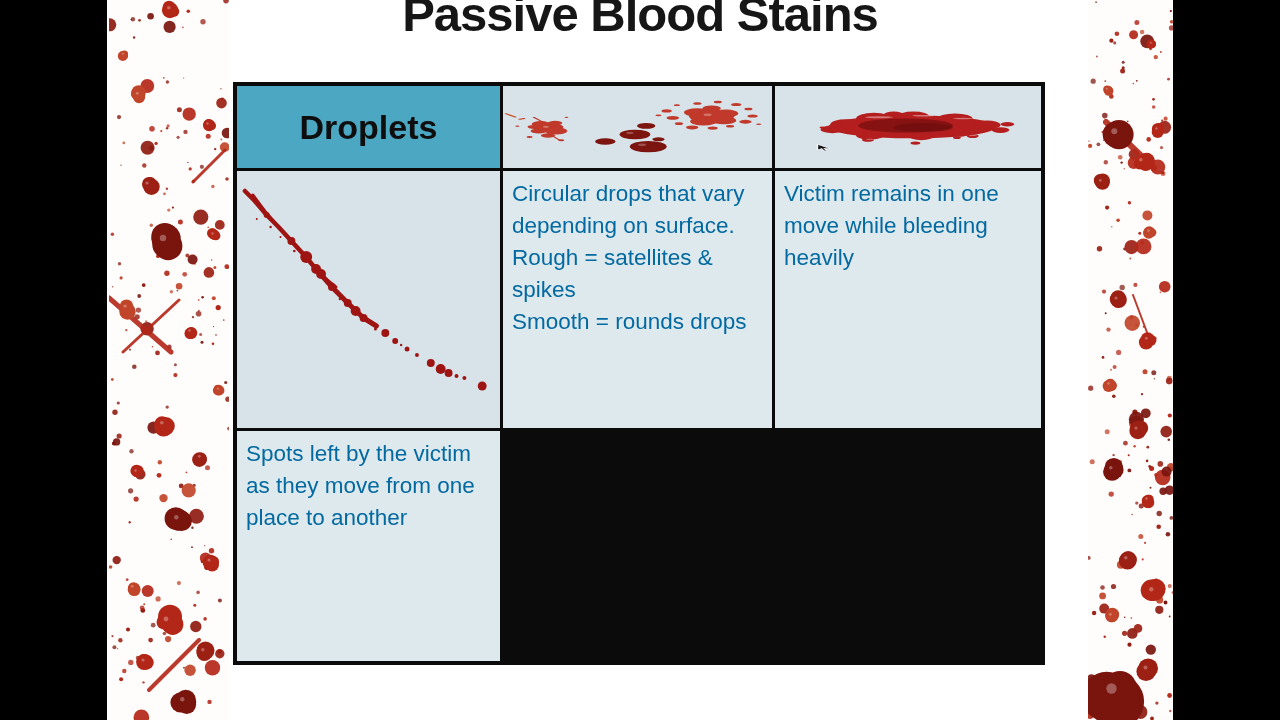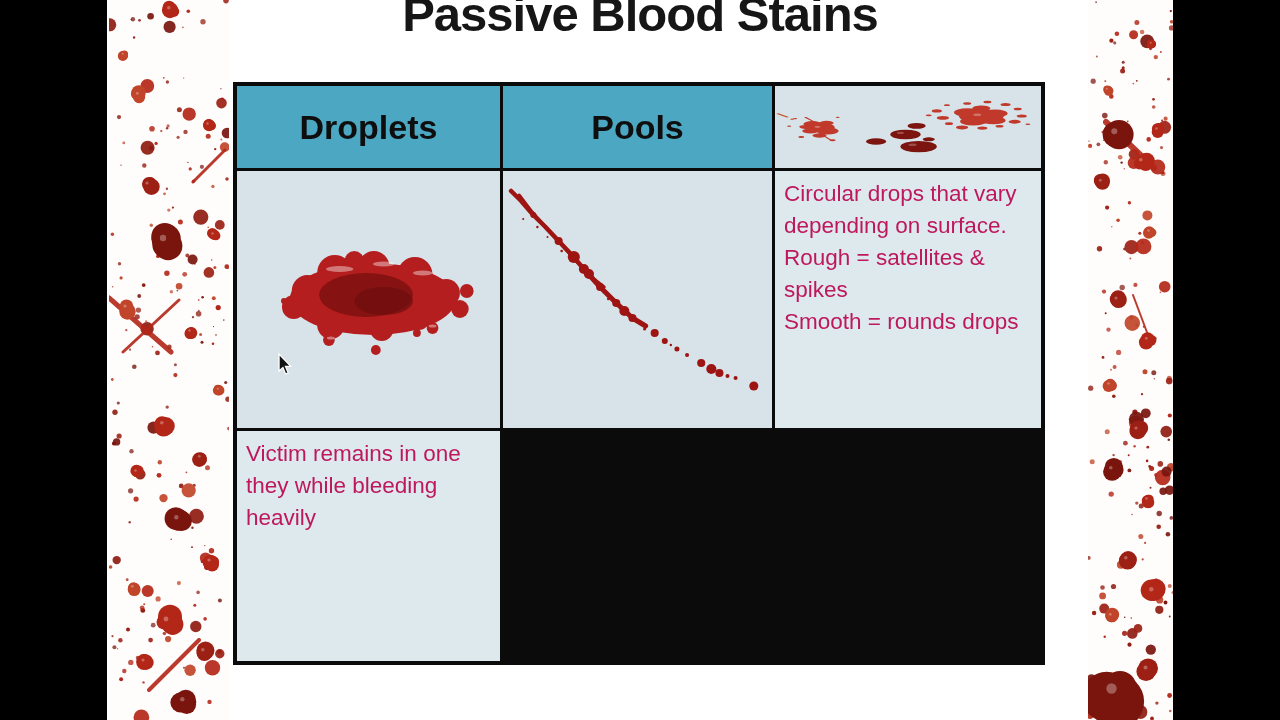--- a/index.html
+++ b/index.html
@@ -16,21 +16,21 @@
          font-size:49px;font-weight:700;color:#161616;letter-spacing:-1px;}
   .btable{position:absolute;left:126px;top:82px;width:812px;height:583px;
           box-sizing:border-box;border:4px solid var(--border-c,#0b0b0b);
           background:var(--border-c,#0b0b0b);
           display:grid;grid-template-columns:263px 269px 1fr;
           grid-template-rows:82px 257px 1fr;gap:3px;}
   .hcell{background:var(--header-bg,#4BA7C2);display:flex;align-items:center;justify-content:center;
          font-size:34px;font-weight:700;color:#0e0e0e;text-align:center;}
   .icell{background:var(--img-bg,#D7E3E9);position:relative;overflow:hidden;}
   .icell svg{position:absolute;left:0;top:0;width:100%;height:100%;}
-  .tcell{background:var(--txt-bg,#DEE9ED);font-size:22.5px;line-height:32px;color:#be185d;
+  .tcell{background:var(--txt-bg,#DEE9ED);font-size:22.5px;line-height:32px;color:#0369a1;
          padding:7px 10px 11px 9px;}
   .fb{fill:var(--blood-bright,#C0392B);}
   .fd{fill:var(--blood-dark,#7C150F);}
   .fp{fill:var(--pool-red,#B51E1E);}
   .ft{fill:var(--trail-red,#9E1412);}
   .st{stroke:var(--trail-red,#9E1412);}
   .sb{stroke:var(--blood-bright,#C0392B);}
 </style>
 </head>
 <body>
@@ -650,21 +650,20 @@
         <circle cx="59.8" cy="670.1" r="8.2" fill="#9c2014"></circle>
         <circle cx="60.0" cy="670.0" r="8.0" fill="#9c2014"></circle>
         <circle cx="57.5" cy="667.5" r="2.0" fill="#ffffff" opacity="0.30"></circle>
       </svg>
 
     <h1 class="title">Passive Blood Stains</h1>
 
     <div class="btable">
 
       <div class="hcell">Droplets</div>
-      <div class="hcell">Pools</div>
 
       <div class="icell">
         <svg viewBox="0 0 263 257" preserveAspectRatio="none">
 
           <line x1="3" y1="87" x2="12" y2="97" stroke="#c85325" stroke-width="3" stroke-linecap="round"></line>
           <circle cx="17" cy="104" r="2" fill="#c85325"></circle>
 
           <g class="fb">
             <circle cx="44" cy="130" r="15"></circle>
               <circle cx="37" cy="119" r="9"></circle>
@@ -798,18 +797,21 @@
           </g>
         </svg>
       </div>
 
       <div class="tcell">
         <div>Circular drops that vary depending on surface.</div>
         <div>Rough = satellites &amp; spikes</div>
         <div>Smooth = rounds drops</div>
       </div>
       <div class="tcell">
-        <div>Victim remains in one they while bleeding heavily</div>
+        <div>Victim remains in one move while bleeding heavily</div>
+      </div>
+      <div class="tcell">
+        <div>Spots left by the victim as they move from one place to another</div>
       </div>
 
     </div>
   </div>
 </div>
 
 </body></html>

